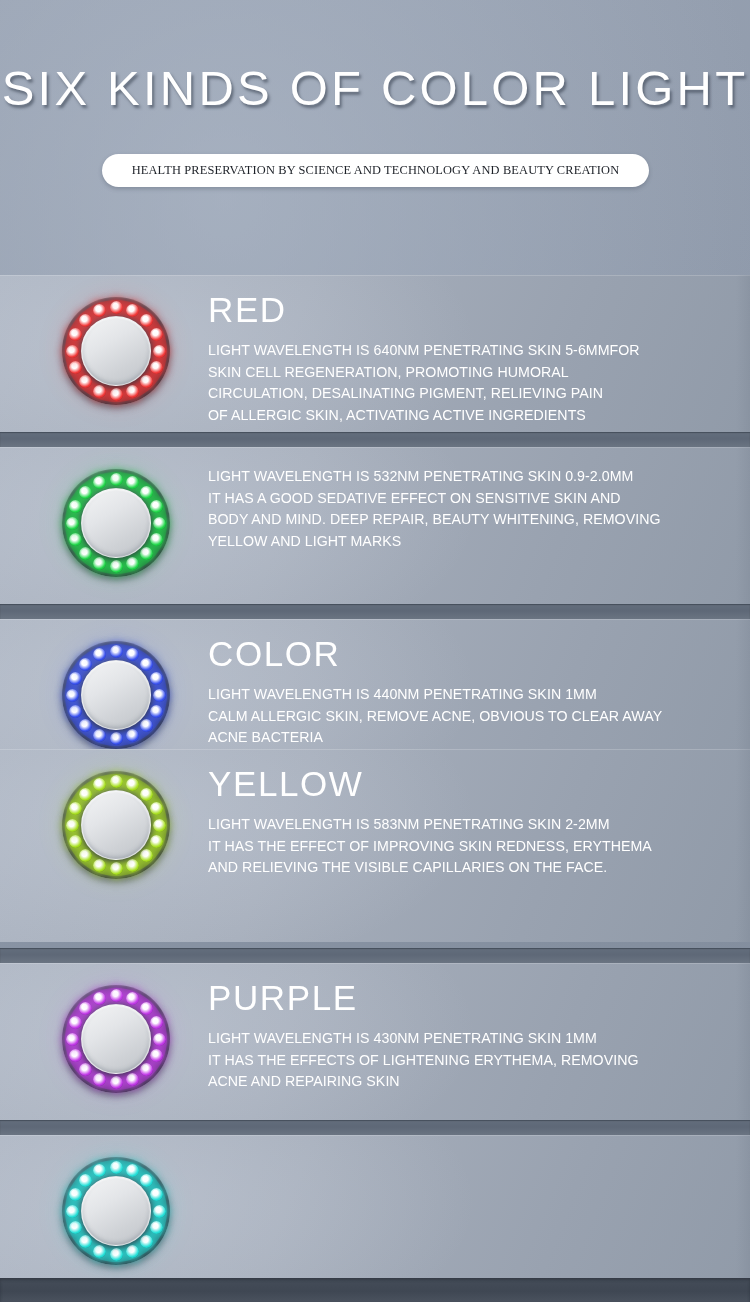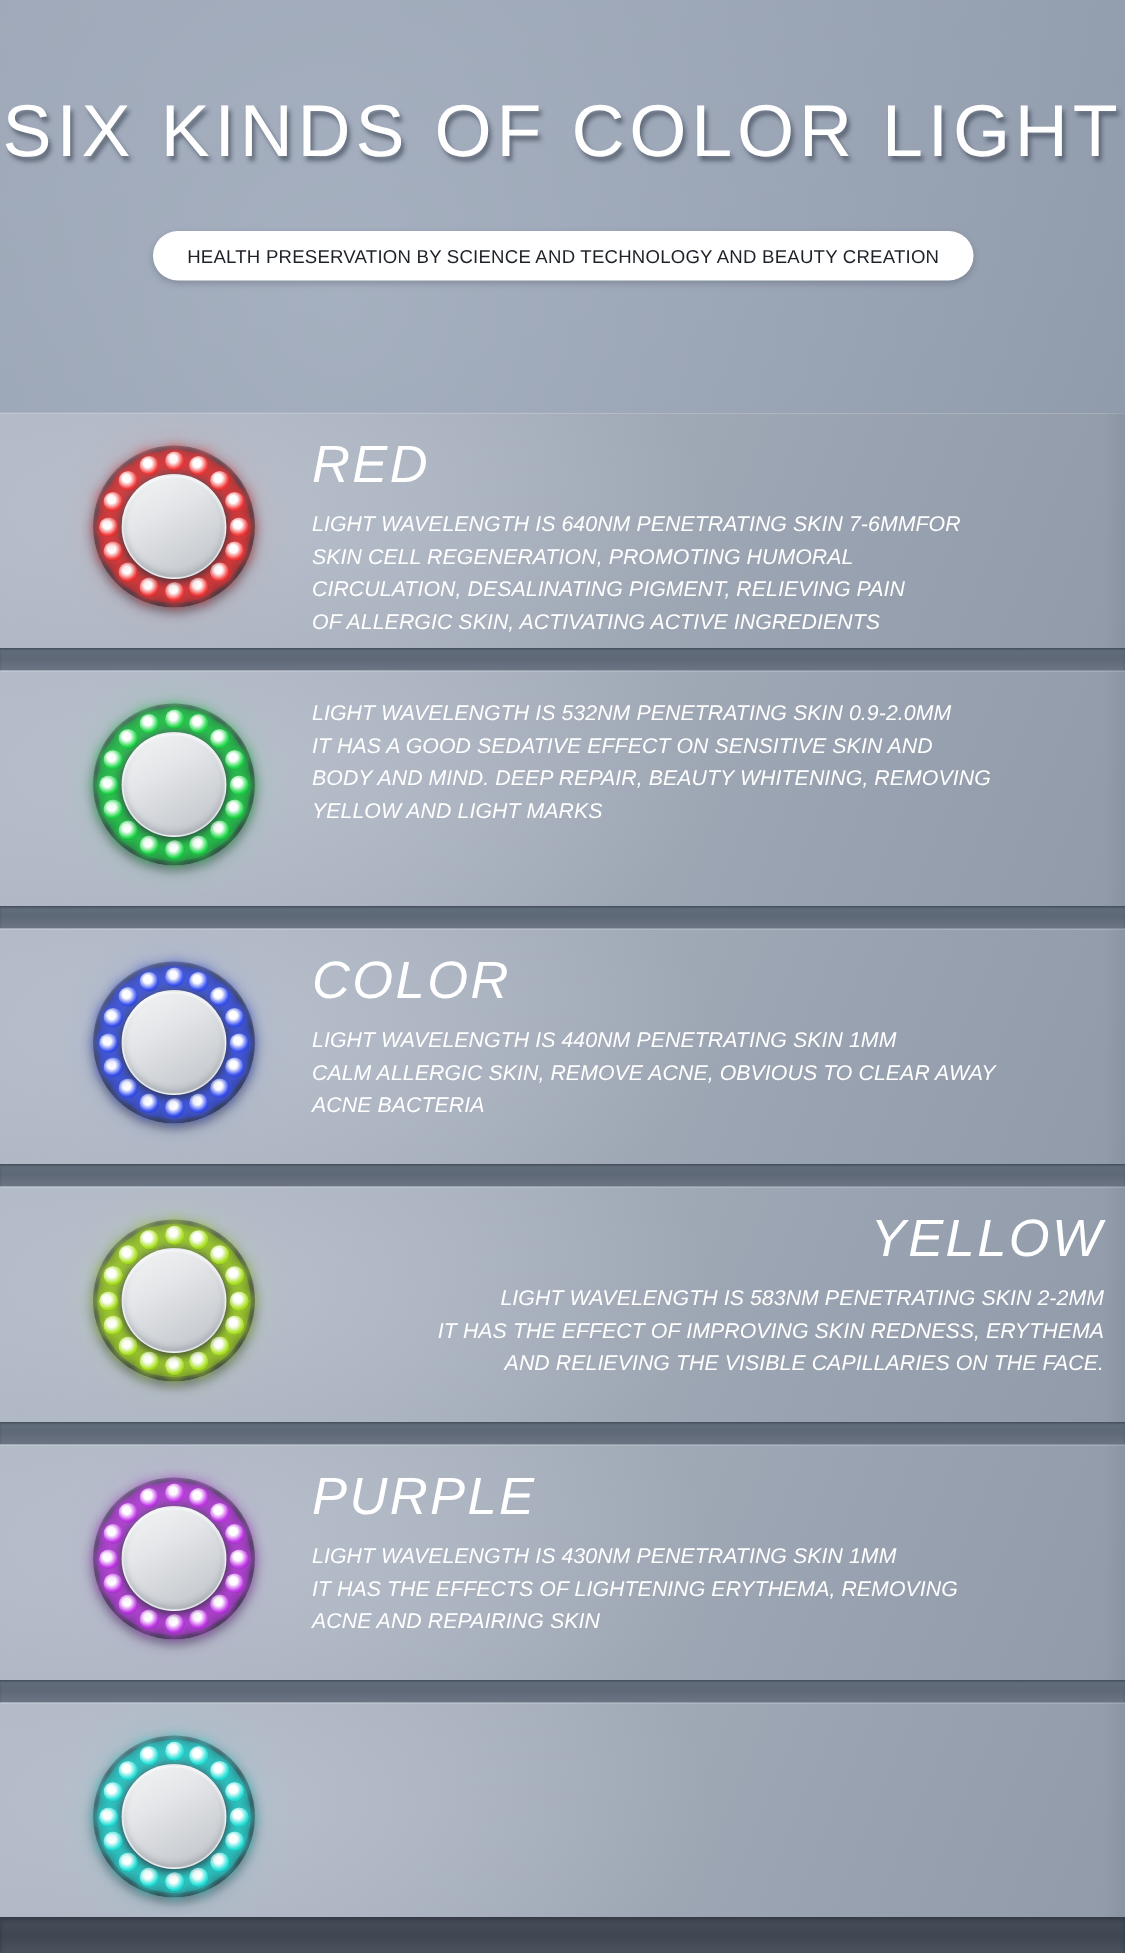--- a/index.html
+++ b/index.html
@@ -56,34 +56,33 @@
     display: flex;
     align-items: center;
     justify-content: center;
   }
 
   .subtitle-text {
     font-size: 12.4px;
     letter-spacing: 0.15px;
     color: #1d2128;
     white-space: nowrap;
-    font-family: Liberation Sans, sans-serif;
+    font-family: Liberation Serif, serif;
   }
 
   
   .row {
     position: absolute;
     left: 0;
     width: 750px;
     height: 193px;
     background:
       radial-gradient(ellipse 70% 130% at 18% 35%, rgba(205,212,224,0.42) 0%, rgba(0,0,0,0) 65%),
       linear-gradient(112deg, #adb5c2 0%, #a6aebb 38%, #99a2b0 72%, #909aa8 100%);
     box-shadow: inset 0 1px 0 rgba(255,255,255,0.18);
-    font-style: italic;
   }
 
   .row-inner-shade {
     position: absolute;
     top: 0; right: 0;
     width: 14px;
     height: 100%;
     background: linear-gradient(90deg, rgba(110,120,135,0) 0%, rgba(110,120,135,0.22) 100%);
     pointer-events: none;
   }
@@ -231,21 +230,21 @@
             <div class="led" style="left: 13.8112px; top: 70.6467px; --led: #f23a3a; --led-dark: #a81616; --led-glow: rgba(245,60,60,0.85);"></div>
             <div class="led" style="left: 10.5px; top: 54px; --led: #f23a3a; --led-dark: #a81616; --led-glow: rgba(245,60,60,0.85);"></div>
             <div class="led" style="left: 13.8112px; top: 37.3533px; --led: #f23a3a; --led-dark: #a81616; --led-glow: rgba(245,60,60,0.85);"></div>
             <div class="led" style="left: 23.2409px; top: 23.2409px; --led: #f23a3a; --led-dark: #a81616; --led-glow: rgba(245,60,60,0.85);"></div>
             <div class="led" style="left: 37.3533px; top: 13.8112px; --led: #f23a3a; --led-dark: #a81616; --led-glow: rgba(245,60,60,0.85);"></div>
           </div>
           <div class="lens"></div>
         </div>
         <div class="text-block">
           <div class="color-name">RED</div>
-          <div class="desc">LIGHT WAVELENGTH IS 640NM PENETRATING SKIN 7-6MMFOR
+          <div class="desc">LIGHT WAVELENGTH IS 640NM PENETRATING SKIN 5-6MMFOR
 SKIN CELL REGENERATION, PROMOTING HUMORAL
 CIRCULATION, DESALINATING PIGMENT, RELIEVING PAIN
 OF ALLERGIC SKIN, ACTIVATING ACTIVE INGREDIENTS</div>
         </div>
         <div class="row-inner-shade"></div>
       </div>
       <div class="divider" style="top: 432px;"></div>
       <div class="row" style="top: 447px;">
         <div class="device">
           <div class="glow" style="background: radial-gradient(circle, rgba(45, 220, 85, 0.55) 0%, rgba(0, 0, 0, 0) 70%);"></div>
@@ -307,21 +306,21 @@
         </div>
         <div class="text-block">
           <div class="color-name">COLOR</div>
           <div class="desc">LIGHT WAVELENGTH IS 440NM PENETRATING SKIN 1MM
 CALM ALLERGIC SKIN, REMOVE ACNE, OBVIOUS TO CLEAR AWAY
 ACNE BACTERIA</div>
         </div>
         <div class="row-inner-shade"></div>
       </div>
       <div class="divider" style="top: 776px;"></div>
-      <div class="row" style="top: 791px; text-align: right;">
+      <div class="row" style="top: 749px;">
         <div class="device">
           <div class="glow" style="background: radial-gradient(circle, rgba(175, 225, 45, 0.55) 0%, rgba(0, 0, 0, 0) 70%);"></div>
           <div class="ring-body"></div>
           <div class="ring-tint" style="background: radial-gradient(circle, rgba(0, 0, 0, 0) 44%, rgba(140, 185, 25, 0.48) 60%, rgba(140, 185, 25, 0.48) 86%, rgba(0, 0, 0, 0) 100%);"></div>
           <div class="leds">
             <div class="led" style="left: 54px; top: 10.5px; --led: #a8e020; --led-dark: #6f9410; --led-glow: rgba(175,225,45,0.85);"></div>
             <div class="led" style="left: 70.6467px; top: 13.8112px; --led: #a8e020; --led-dark: #6f9410; --led-glow: rgba(175,225,45,0.85);"></div>
             <div class="led" style="left: 84.7591px; top: 23.2409px; --led: #a8e020; --led-dark: #6f9410; --led-glow: rgba(175,225,45,0.85);"></div>
             <div class="led" style="left: 94.1888px; top: 37.3533px; --led: #a8e020; --led-dark: #6f9410; --led-glow: rgba(175,225,45,0.85);"></div>
             <div class="led" style="left: 97.5px; top: 54px; --led: #a8e020; --led-dark: #6f9410; --led-glow: rgba(175,225,45,0.85);"></div>

